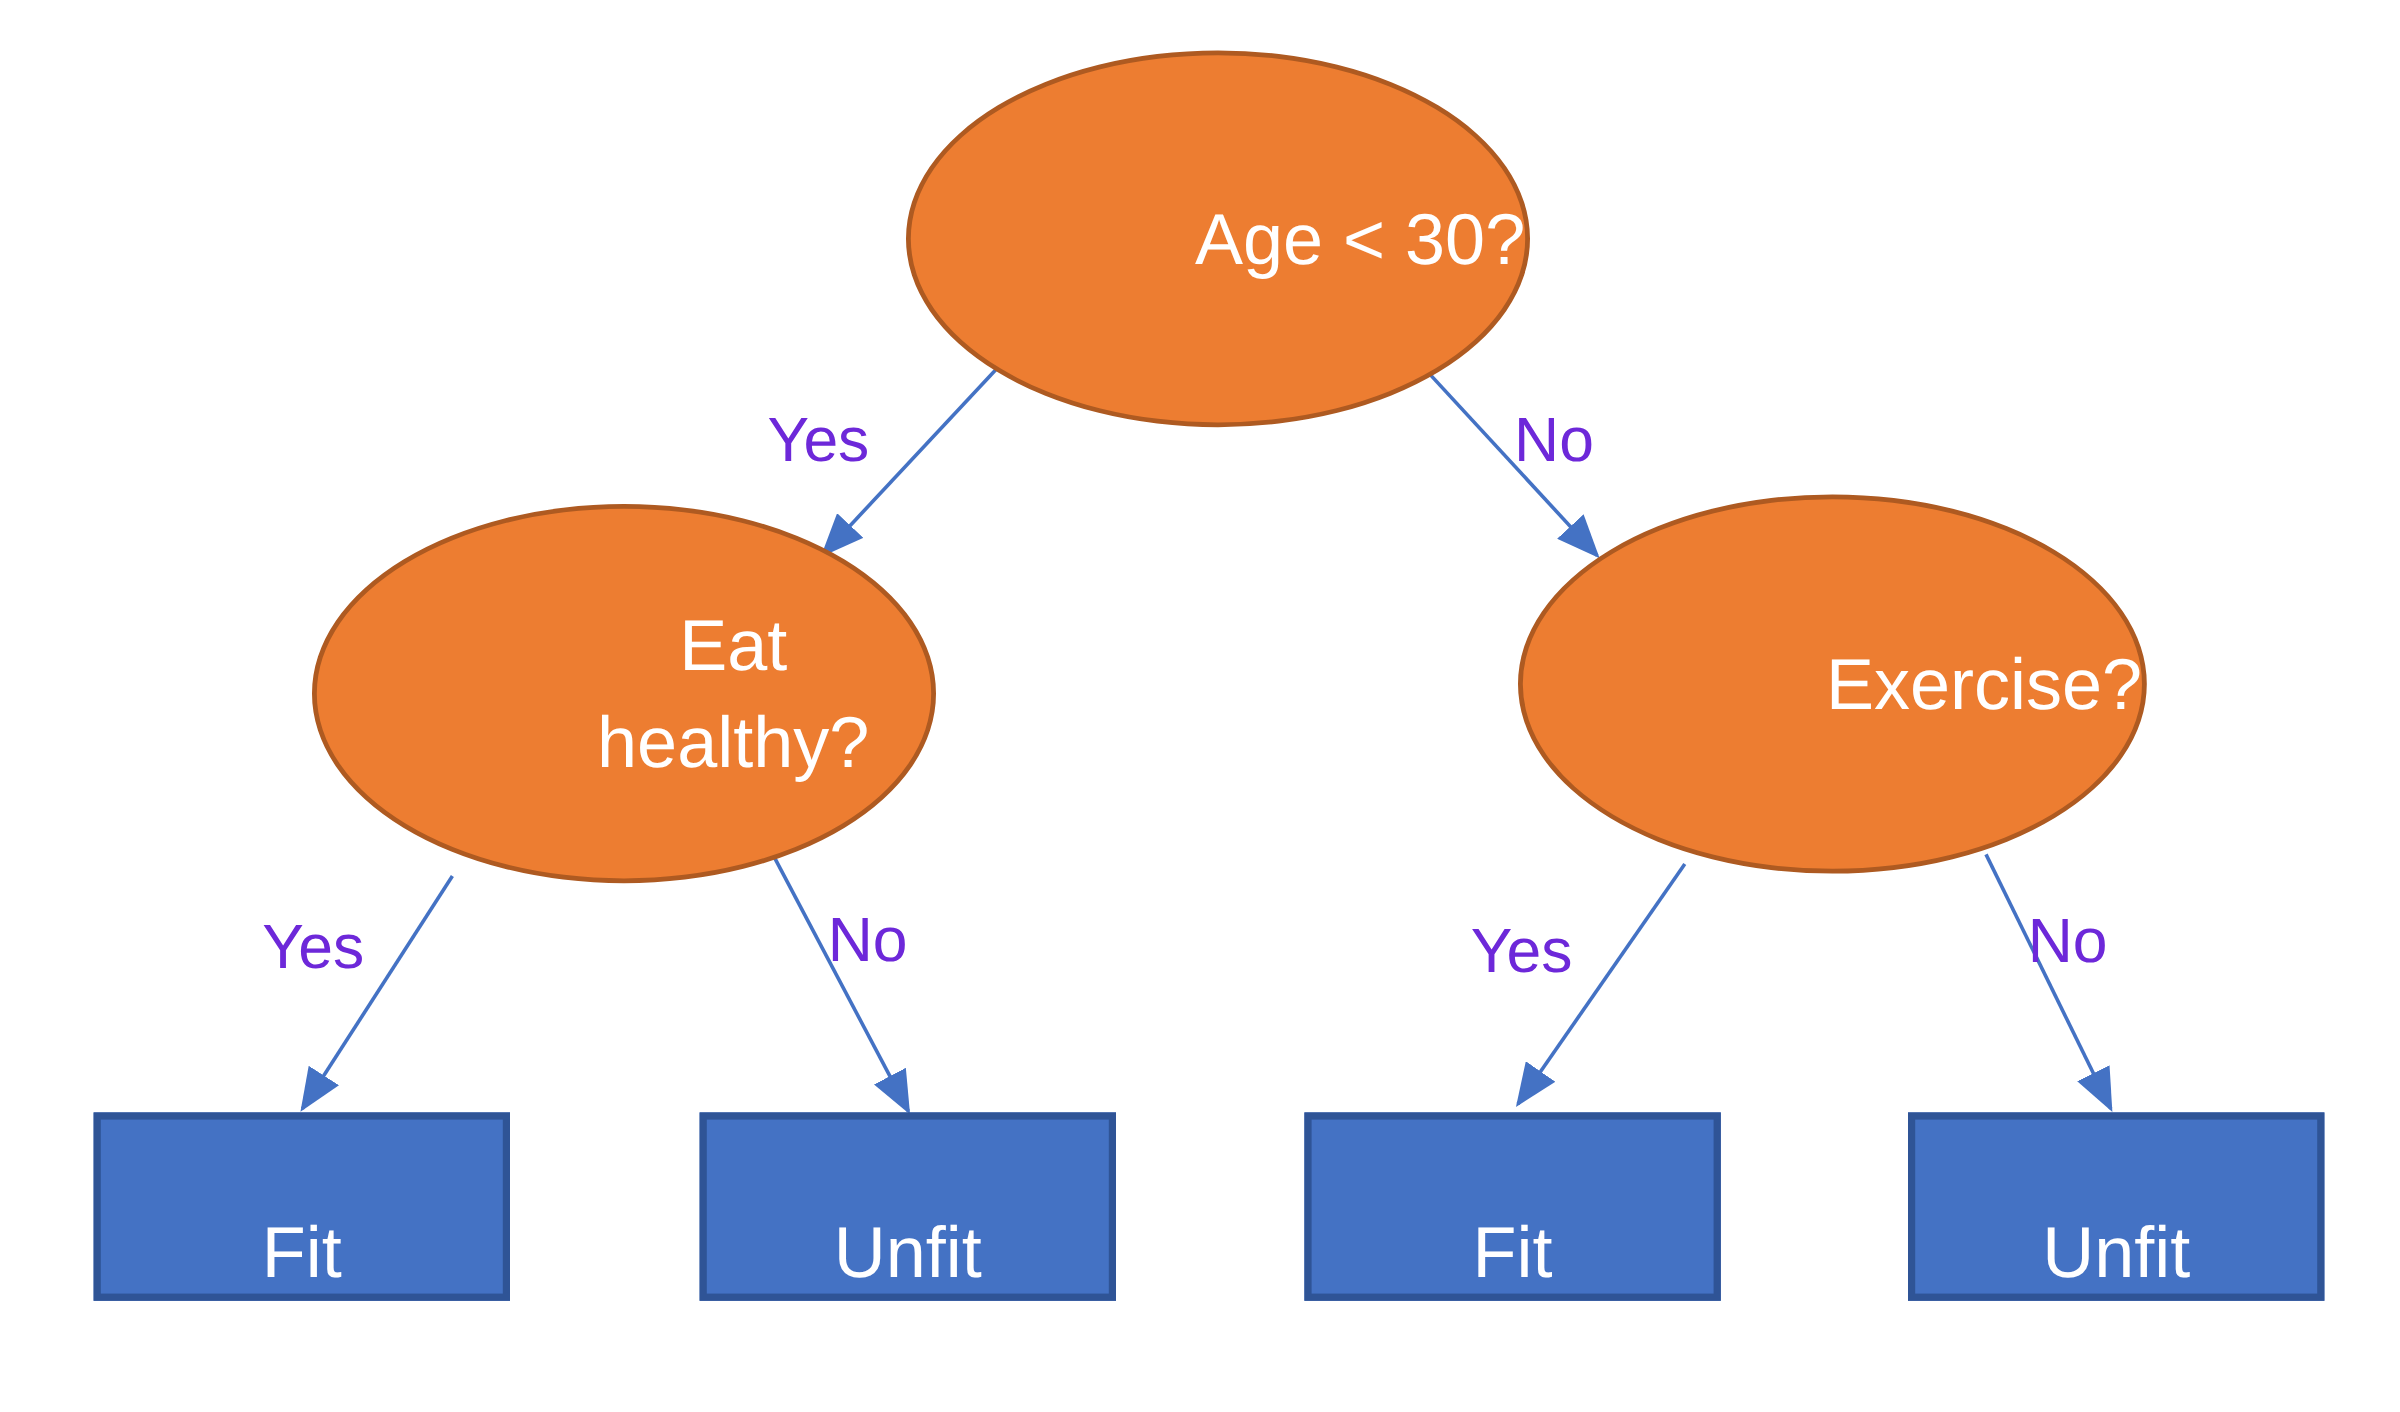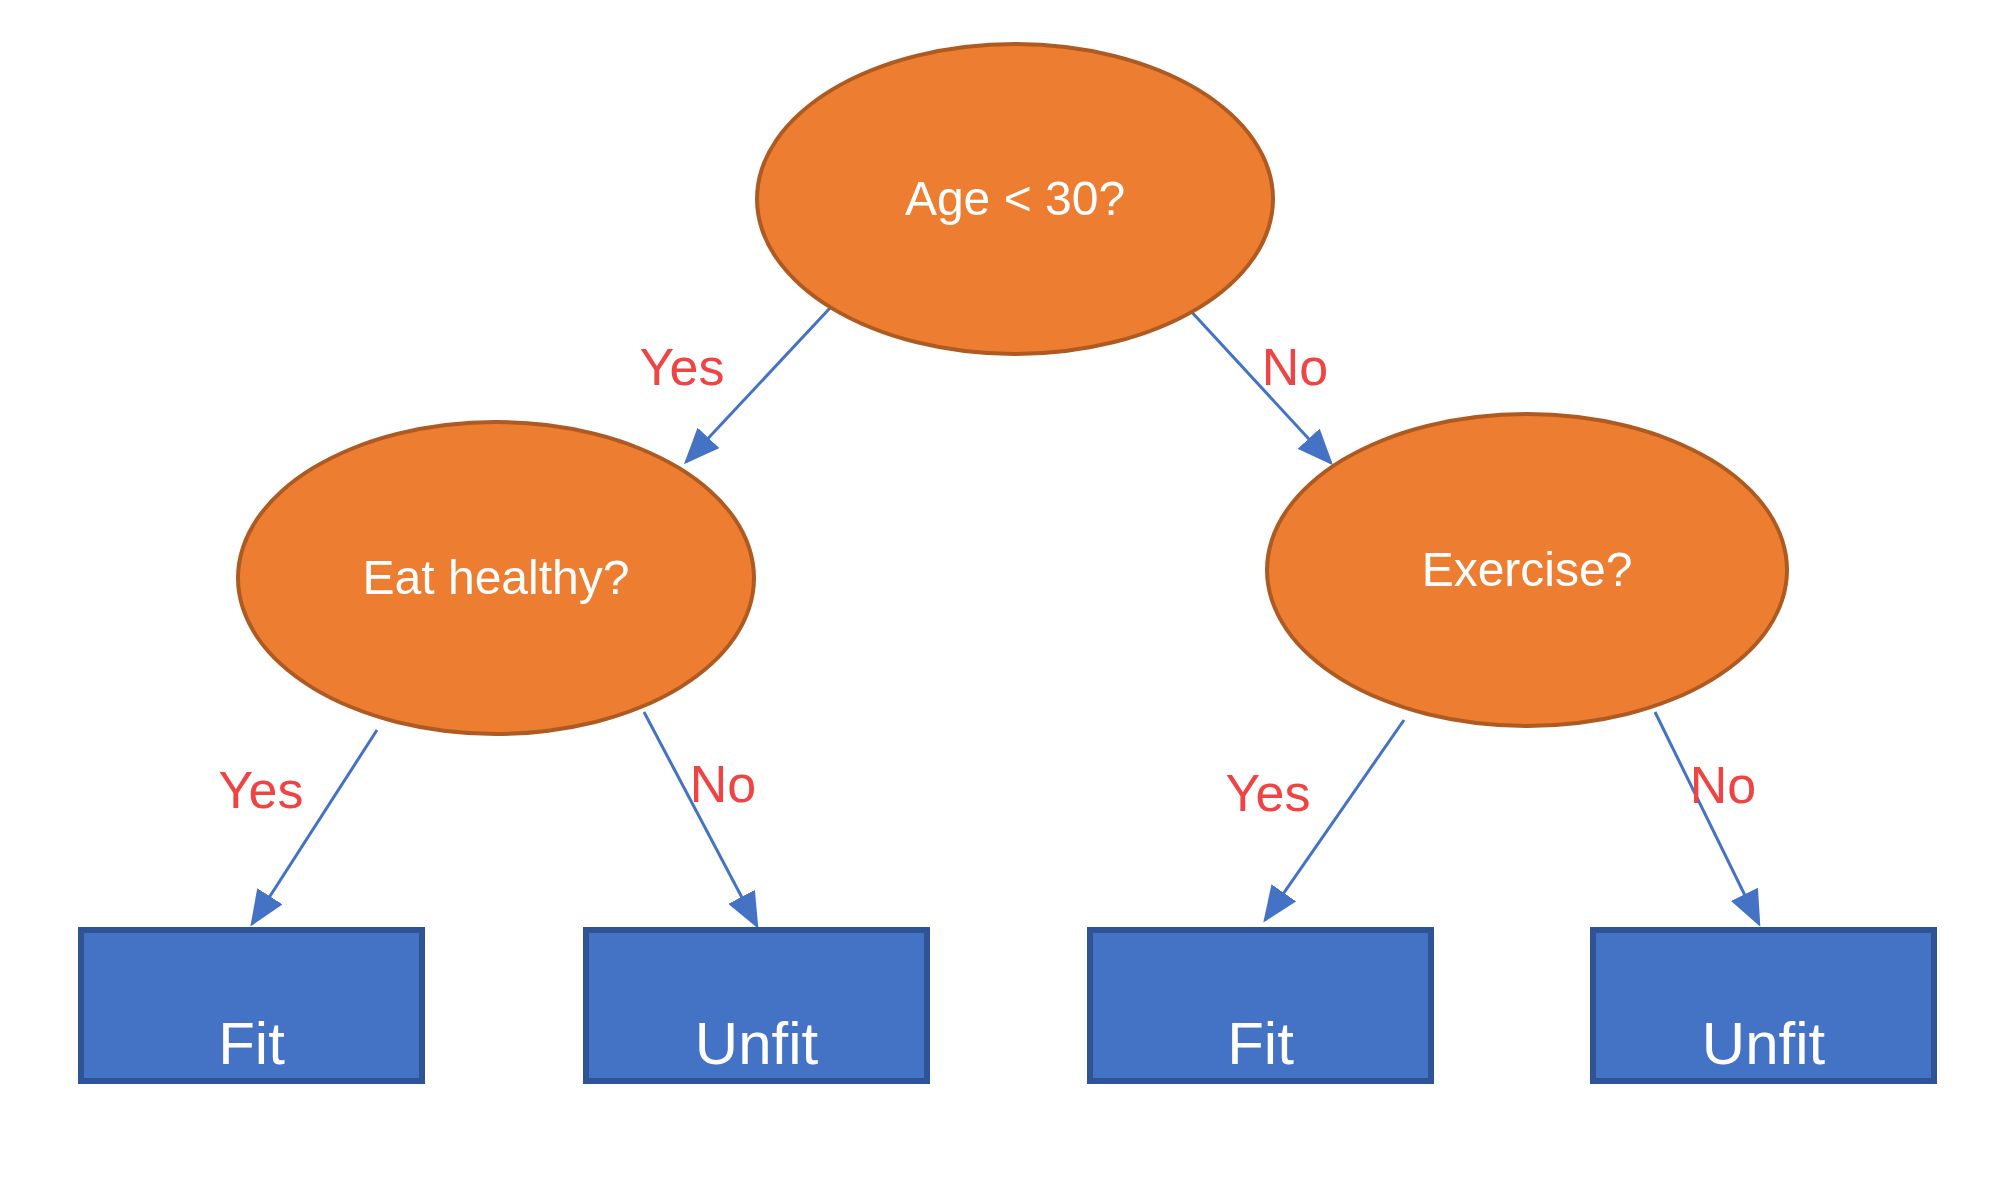--- a/index.html
+++ b/index.html
@@ -19,31 +19,31 @@
   }
   .edge-line {
     stroke: #4472C4;
     stroke-width: 3;
     fill: none;
   }
   .node {
     position: absolute;
     display: flex;
     align-items: center;
-    justify-content: center;
+    justify-content: flex-end;
     text-align: center;
     border-radius: 50%;
     background: #ED7D31;
     border: 4px solid #AE5A21;
     color: #ffffff;
-    font-size: 48px;
+    font-size: 60px;
     line-height: 1.35;
   }
   .node-root  { left: 755px;  top: 42px;  width: 520px; height: 314px; }
-  .node-left  { left: 236px;  top: 420px; width: 520px; height: 316px; }
+  .node-left  { left: 260px;  top: 420px; width: 520px; height: 316px; }
   .node-right { left: 1265px; top: 412px; width: 524px; height: 316px; }
   .node-left .node-text { max-width: 330px; }
   .leaf {
     position: absolute;
     top: 927px;
     width: 347px;
     height: 157px;
     display: flex;
     align-items: flex-end;
     justify-content: center;
@@ -52,21 +52,21 @@
     color: #ffffff;
     font-size: 60px;
   }
   .leaf-1 { left: 78px; }
   .leaf-2 { left: 583px; }
   .leaf-3 { left: 1087px; }
   .leaf-4 { left: 1590px; }
   .edge-label {
     position: absolute;
     transform: translate(-50%, -50%);
-    color: #ef4444;
+    color: #6d28d9;
     font-size: 52px;
     white-space: nowrap;
   }
   .lbl-root-yes { left: 682px;  top: 367px; }
   .lbl-root-no  { left: 1295px; top: 367px; }
   .lbl-left-yes { left: 261px;  top: 790px; }
   .lbl-left-no  { left: 723px;  top: 784px; }
   .lbl-right-yes{ left: 1268px; top: 793px; }
   .lbl-right-no { left: 1723px; top: 785px; }
 </style>

